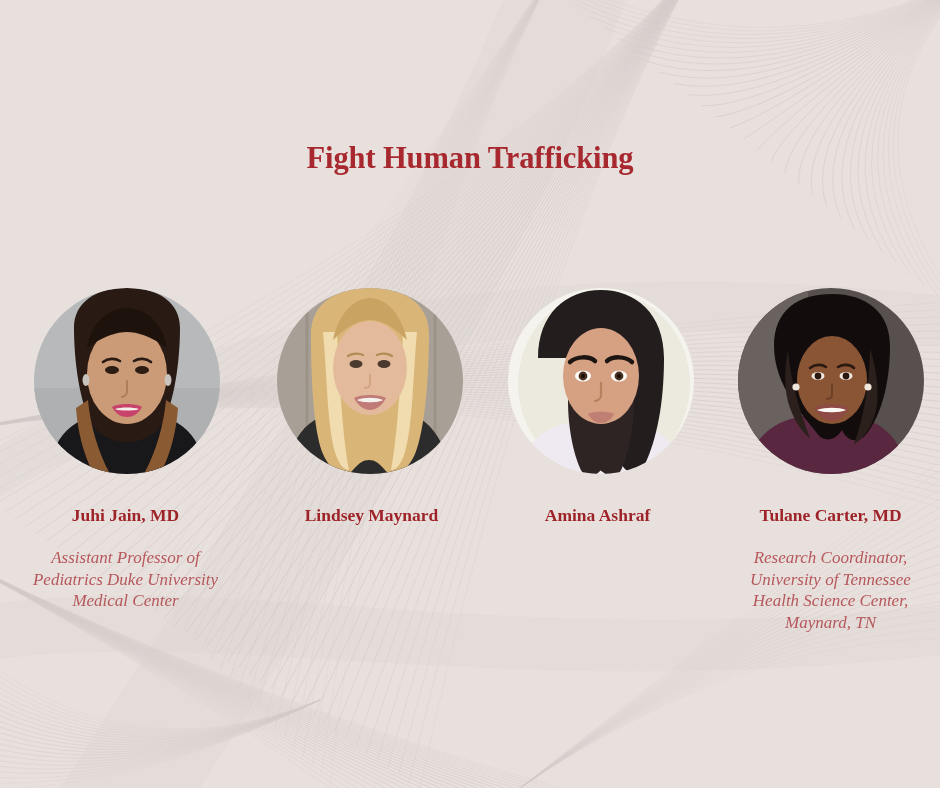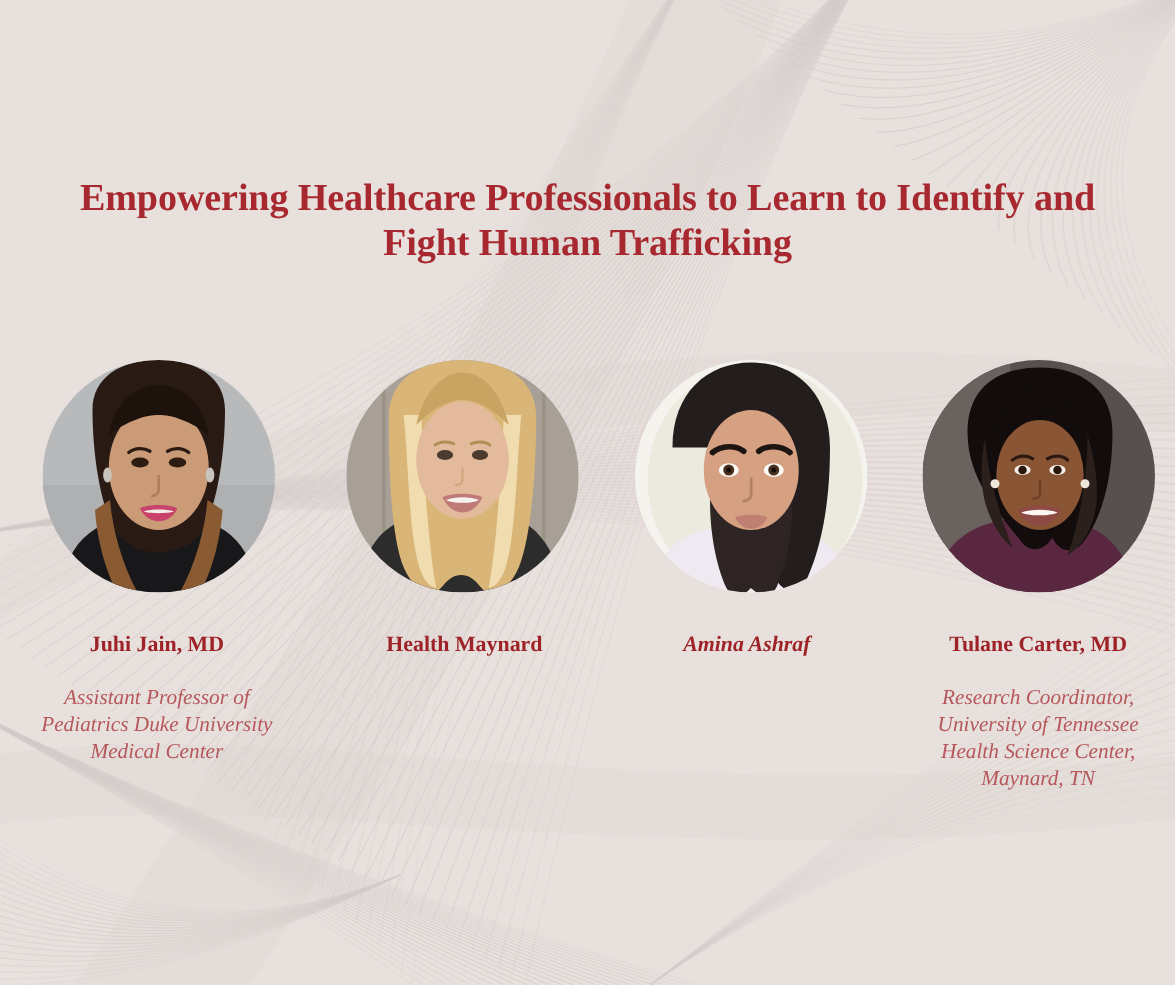--- a/index.html
+++ b/index.html
@@ -107,21 +107,21 @@
 
   .person.p1 .portrait { margin-left: 2px; }
   .person.p2 .portrait { margin-left: 18px; }
   .person.p3 .portrait { margin-left: 10px; }
   .person.p4 .portrait { margin-left: 0px; }
 
   .person.p1 .person-name,
   .person.p1 .person-bio { margin-right: 0px; }
   .person.p2 .person-name { margin-left: 22px; }
   .person.p2 .person-bio  { margin-left: 22px; }
-  .person.p3 .person-name { margin-left: 4px; font-style: italic; }
+  .person.p3 .person-name { margin-left: 4px; }
   .person.p3 .person-bio  { margin-left: 4px; }
   .person.p4 .person-name { margin-left: 0px; }
   .person.p4 .person-bio  { margin-left: 0px; }
 </style>
 </head>
 <body>
 
 <div id="slide">
 
   <svg id="bg-swirls" viewBox="0 0 940 788" preserveAspectRatio="none" aria-hidden="true">
@@ -333,21 +333,20 @@
         <path d="M520 788 Q760 622.5473684210526 980 617.8947368421052" stroke="#cfc6c4" stroke-width="0.7" opacity="0.37715082483754564" fill="none"></path>
         <path d="M520 788 Q760 623.8736842105263 980 628.9473684210526" stroke="#cfc6c4" stroke-width="0.7" opacity="0.3243162147926422" fill="none"></path>
         <path d="M520 788 Q760 625.2 980 640" stroke="#cfc6c4" stroke-width="0.7" opacity="0.27" fill="none"></path>
         <path d="M-40 470 C 220 300, 560 250, 980 300 L980 350 C560 300, 230 350, -40 520 Z" fill="#cfc6c4" opacity="0.18" stroke="none"></path>
         <path d="M520 -40 C 430 180, 300 420, 60 788 L200 788 C430 430, 560 190, 640 -40 Z" fill="#cfc6c4" opacity="0.18" stroke="none"></path>
         <path d="M-40 610 C 200 560, 520 660, 980 600 L980 650 C520 710, 200 620, -40 665 Z" fill="#cfc6c4" opacity="0.18" stroke="none"></path>
       </g>
   </svg>
 
   <div class="title-block">
-    <div class="title-line">Empowering Healthcare Professionals to Learn to Identify and</div>
     <div class="title-line">Fight Human Trafficking</div>
   </div>
 
   <div class="people">
 
     <div class="person p1">
       <div class="portrait">
         <svg width="186" height="186" viewBox="0 0 186 186">
           <rect width="186" height="186" fill="#b7b9ba"></rect>
           <rect y="100" width="186" height="86" fill="#aeb0b1"></rect>
@@ -388,21 +387,21 @@
           <ellipse cx="93" cy="80" rx="37" ry="47" fill="#e3bb9c"></ellipse>
           <path d="M56 52c6-28 22-42 37-42s31 14 37 42c-16-16-28-20-37-20s-21 4-37 20z" fill="#c9a362"></path>
           <ellipse cx="79" cy="76" rx="6.5" ry="4" fill="#4a3b2e"></ellipse>
           <ellipse cx="107" cy="76" rx="6.5" ry="4" fill="#4a3b2e"></ellipse>
           <path d="M71 68c4-3 11-3 15-1M100 67c4-2 11-2 15 1" stroke="#b08e55" stroke-width="2.3" fill="none" stroke-linecap="round"></path>
           <path d="M93 86v10c0 3-3 4-6 4" stroke="#cfa580" stroke-width="1.8" fill="none"></path>
           <path d="M77 110c6-4 26-4 32 0-4 8-10 12-16 12s-12-4-16-12z" fill="#c07b78"></path>
           <path d="M80 112c7-3 19-3 26 0-4 3-22 3-26 0z" fill="#f5f2ee"></path>
         </svg>
       </div>
-      <div class="person-name">Health Maynard</div>
+      <div class="person-name">Lindsey Maynard</div>
     </div>
 
     <div class="person p3">
       <div class="portrait">
         <svg width="186" height="186" viewBox="0 0 186 186">
           <rect width="186" height="186" fill="#f4f3ee"></rect>
           <ellipse cx="96" cy="96" rx="86" ry="92" fill="#eceade"></ellipse>
           <path d="M12 186c6-38 30-54 81-54s75 16 81 54z" fill="#efeaf2"></path>
           <path d="M30 70C30 26 58 2 93 2s63 24 63 68c0 48-8 82-18 104-8 16-20 12-26 0-6 12-18 16-26 0-10-22-26-56-26-104z" fill="#241d1d"></path>
           <path d="M60 112c0 30 6 54 12 68 6 14 16 8 21 2 5 6 15 12 21-2 6-14 12-38 12-68z" fill="#2e2424"></path>

